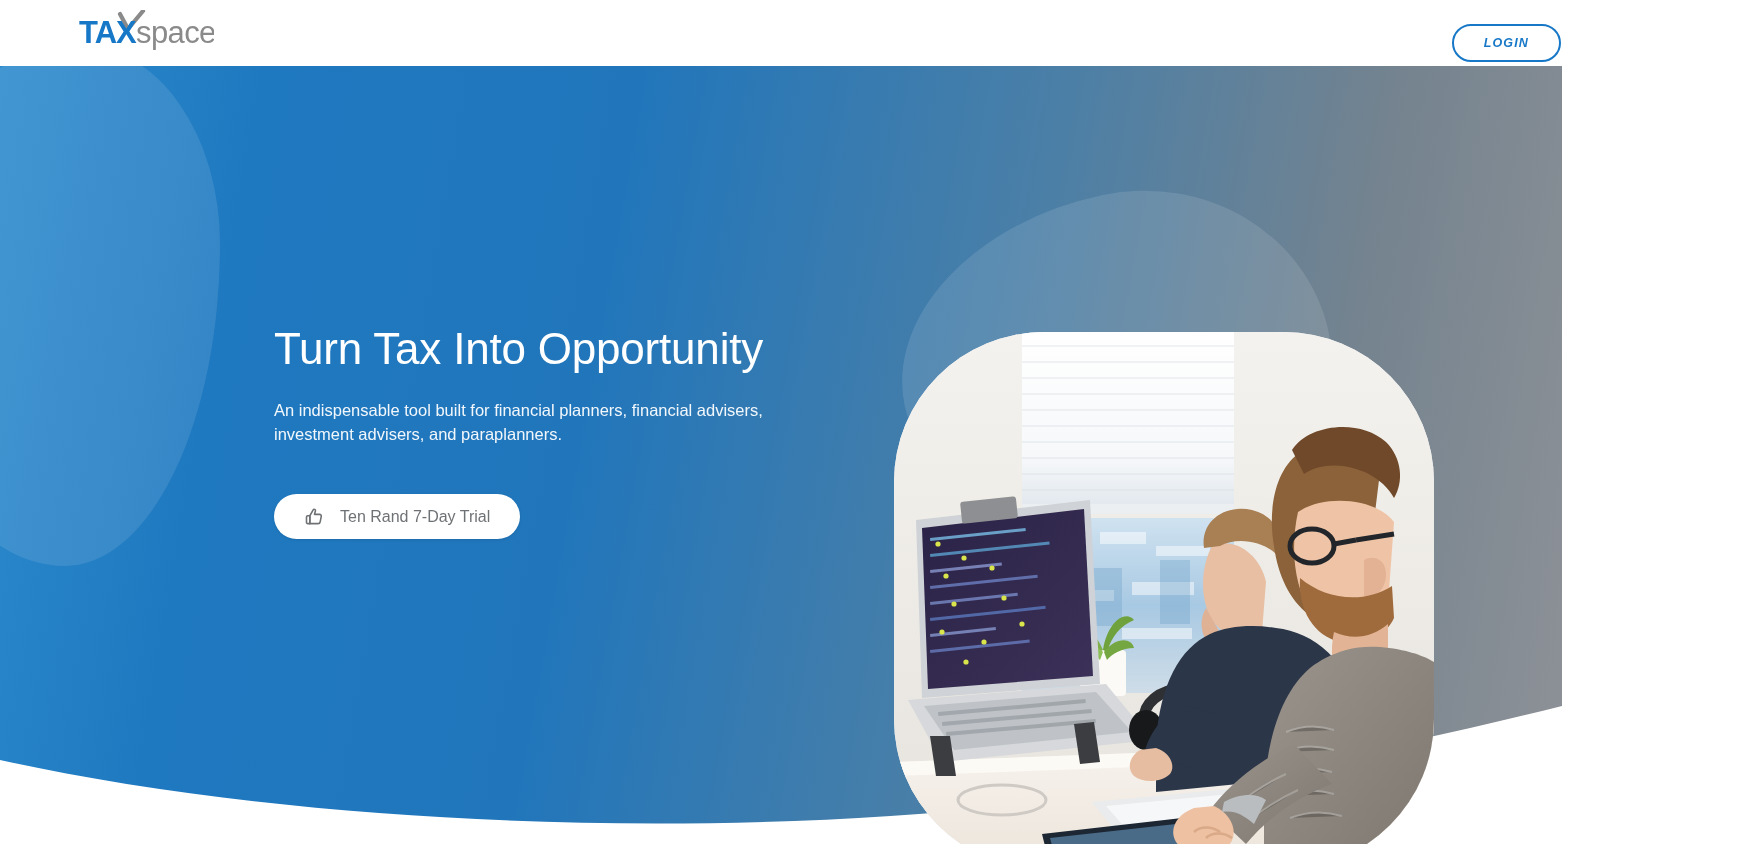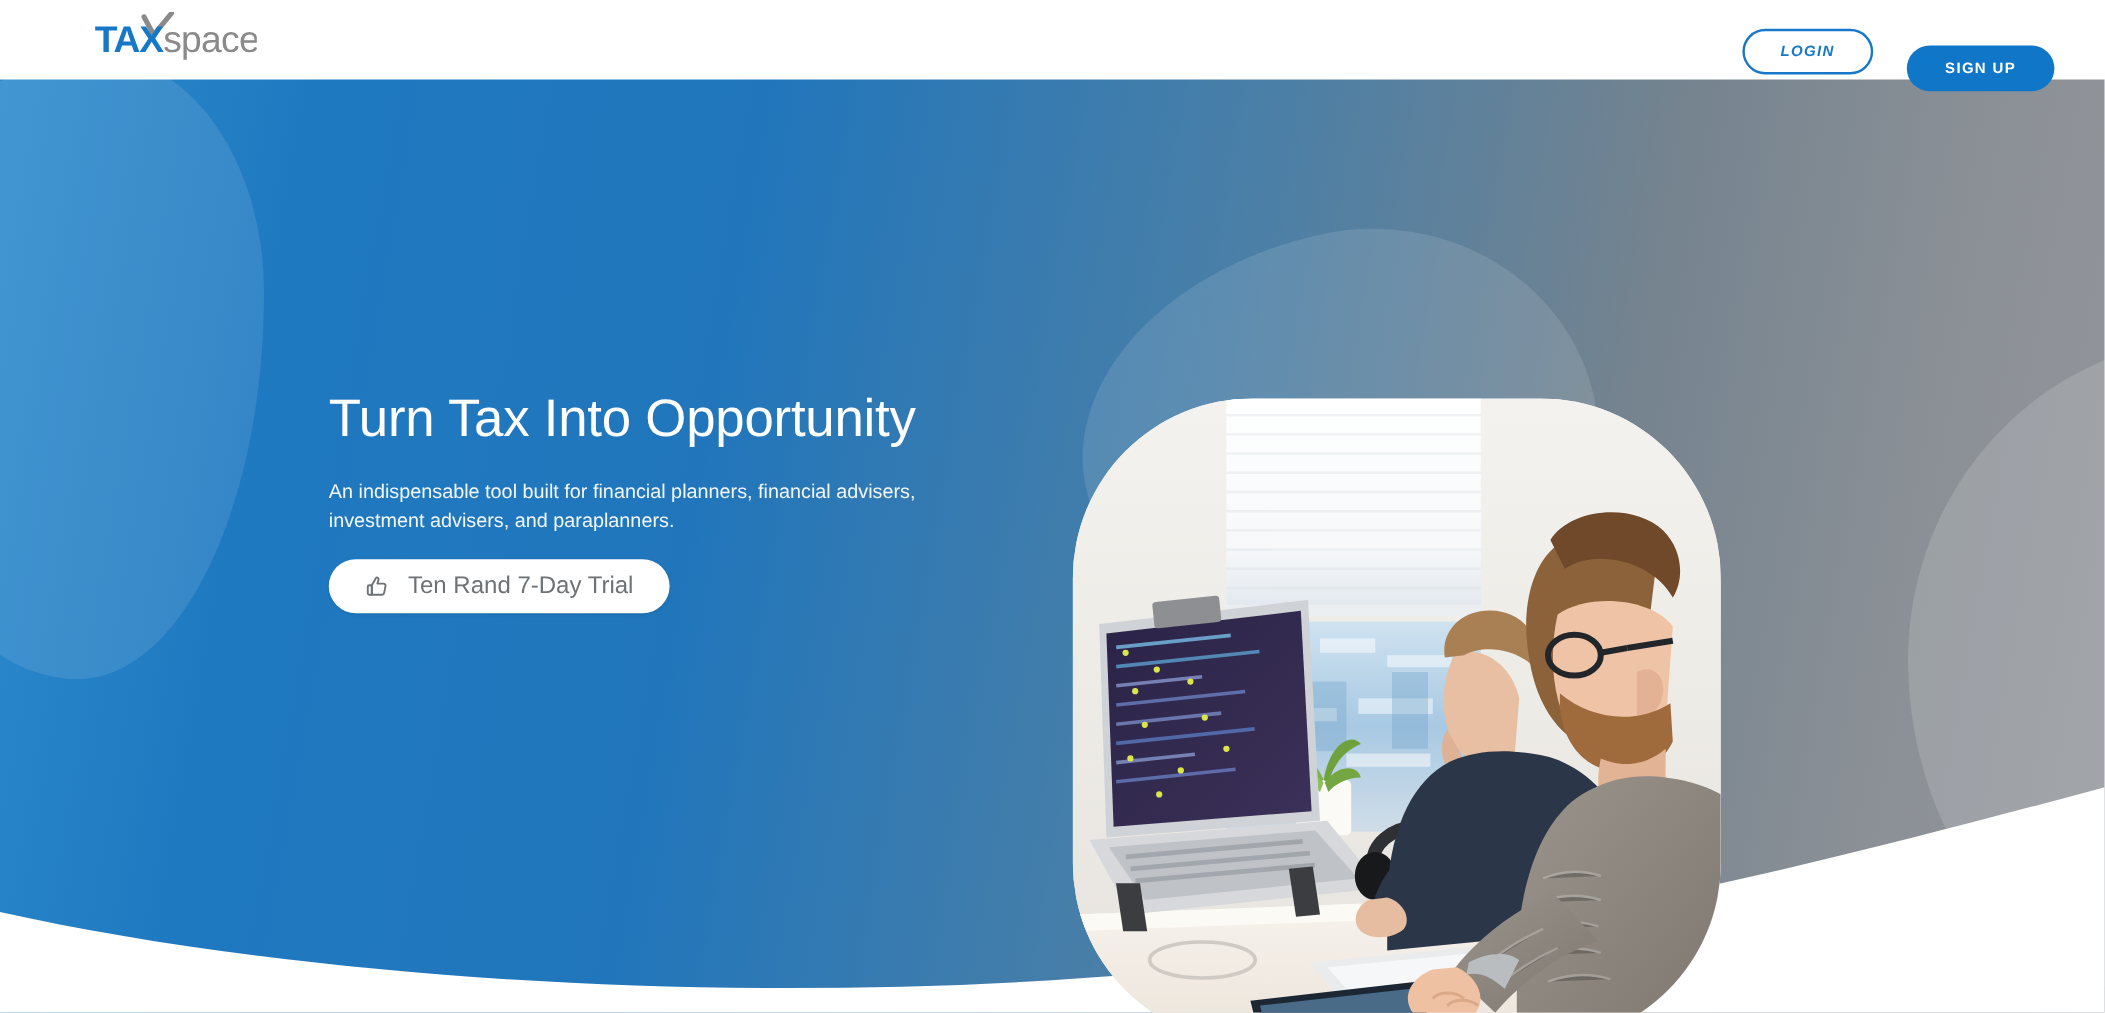--- a/index.html
+++ b/index.html
@@ -5,21 +5,21 @@
   * { margin:0; padding:0; box-sizing:border-box; }
   html, body {
     width:1754px; height:844px;
     overflow:hidden;
     background:#ffffff;
     font-family:"Liberation Sans", sans-serif;
     -webkit-font-smoothing:antialiased;
   }
 
   
-  .page { position:relative; width:1754px; height:844px; background:#fff; overflow:hidden; }
+  .page { position:relative; width:1562px; height:844px; background:#fff; overflow:hidden; }
 
   
   .header {
     position:absolute; top:0; left:0;
     width:1754px; height:66px;
     background:#ffffff;
     z-index:60;
     display:flex; align-items:center;
   }
   .logo {
@@ -123,29 +123,29 @@
   }
   .subheadline {
     margin-top:26px;
     color:#f2f7fb;
     font-size:16.5px;
     font-weight:normal;
     line-height:1.42;
     max-width:552px;
   }
   .cta {
-    margin-top:20px;
+    margin-top:48px;
     display:inline-flex; align-items:center; gap:16px;
     height:45px;
     padding:0 30px;
     background:#ffffff;
     border:none;
     border-radius:999px;
     color:#6f7275;
-    font-size:20px;
+    font-size:16px;
     font-family:"Liberation Sans", sans-serif;
     cursor:pointer;
     box-shadow:0 1px 3px rgba(0,0,0,0.10);
     white-space:nowrap;
   }
   .cta .thumb { display:flex; align-items:center; }
   .cta .thumb svg { display:block; }
 
   
   .photo-card {

